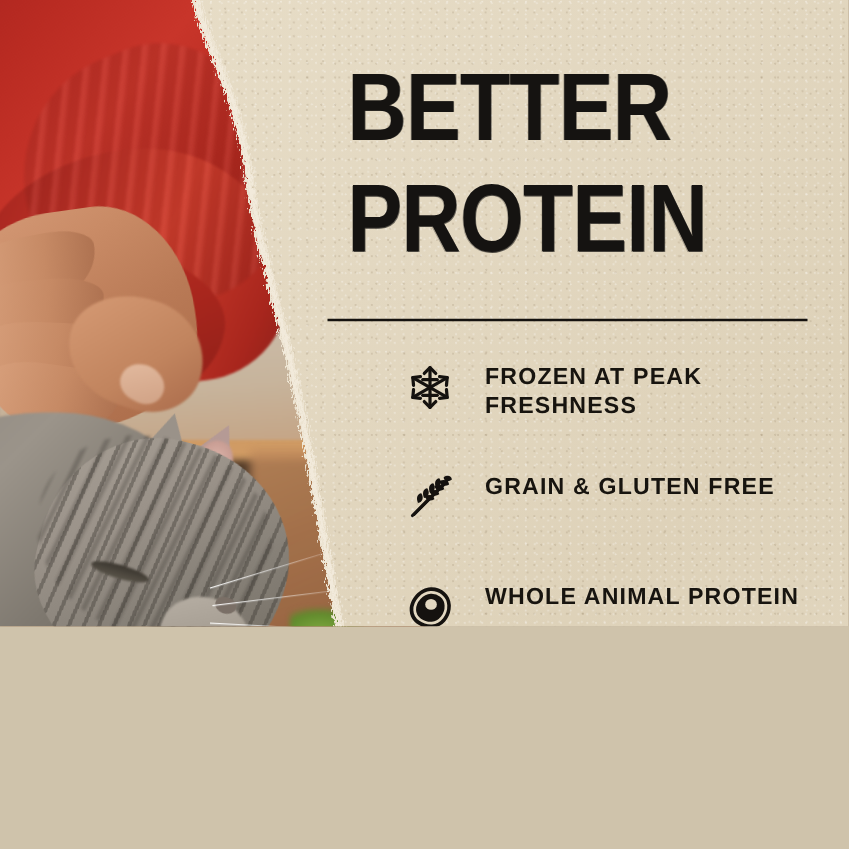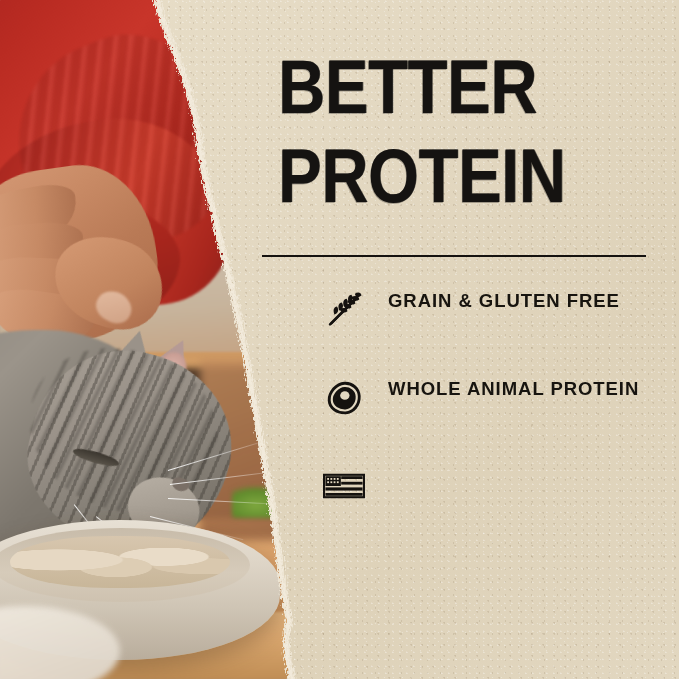--- a/index.html
+++ b/index.html
@@ -2,21 +2,21 @@
 <html><head>
 <meta charset="utf-8">
 <title>Better Protein — Product Feature Panel</title>
 <style>
   * { margin:0; padding:0; box-sizing:border-box; }
   html,body { width:679px; height:679px; overflow:hidden; background:#cfc3ab; }
   body { font-family:"Liberation Sans", sans-serif; }
 
   #stage {
     position:relative;
-    width:679px; height:679px;
+    width:679px; height:501px;
     overflow:hidden;
   }
 
   
   #photo {
     position:absolute; inset:0;
     width:679px; height:679px;
     background:#b9a894;
     overflow:hidden;
   }
@@ -413,20 +413,40 @@
   <div id="headline">
     <span class="swoosh"></span>
     <div class="hl-line" id="hl1">BETTER</div>
     <div class="hl-line" id="hl2">PROTEIN</div>
   </div>
 
   <div id="divider"></div>
 
   <div id="features">
 
+    <div class="feature">
+      <div class="feat-icon">
+        <svg width="40" height="40" viewBox="0 0 48 48" aria-hidden="true">
+          <g stroke="#15120f" stroke-width="3.1" stroke-linecap="round" fill="none">
+            <line x1="24" y1="5" x2="24" y2="43"></line>
+            <line x1="7.5" y1="14.5" x2="40.5" y2="33.5"></line>
+            <line x1="7.5" y1="33.5" x2="40.5" y2="14.5"></line>
+            <path d="M24 5 L18.5 10.5 M24 5 L29.5 10.5"></path>
+            <path d="M24 43 L18.5 37.5 M24 43 L29.5 37.5"></path>
+            <path d="M7.5 14.5 L8.2 22 M7.5 14.5 L14.8 13.6"></path>
+            <path d="M40.5 33.5 L39.8 26 M40.5 33.5 L33.2 34.4"></path>
+            <path d="M7.5 33.5 L14.8 34.4 M7.5 33.5 L8.2 26"></path>
+            <path d="M40.5 14.5 L33.2 13.6 M40.5 14.5 L39.8 22"></path>
+            <line x1="17" y1="16.5" x2="31" y2="16.5"></line>
+            <line x1="17" y1="31.5" x2="31" y2="31.5"></line>
+          </g>
+        </svg>
+      </div>
+      <div class="feat-label">FROZEN AT PEAK FRESHNESS</div>
+    </div>
 
     <div class="feature">
       <div class="feat-icon">
         <svg width="42" height="42" viewBox="0 0 48 48" aria-hidden="true">
           <g fill="#15120f">
 
             <path d="M9.5 39.5 L38.5 10.5" stroke="#15120f" stroke-width="2.6" fill="none" stroke-linecap="round"></path>
 
             <path d="M32.5 9 C37.5 7 41 8.5 41.5 12 C38 14.5 33.5 13.5 32.5 9 Z"></path>
             <path d="M28 13.5 C33 11.5 36.5 13 37 16.5 C33.5 19 29 18 28 13.5 Z"></path>

